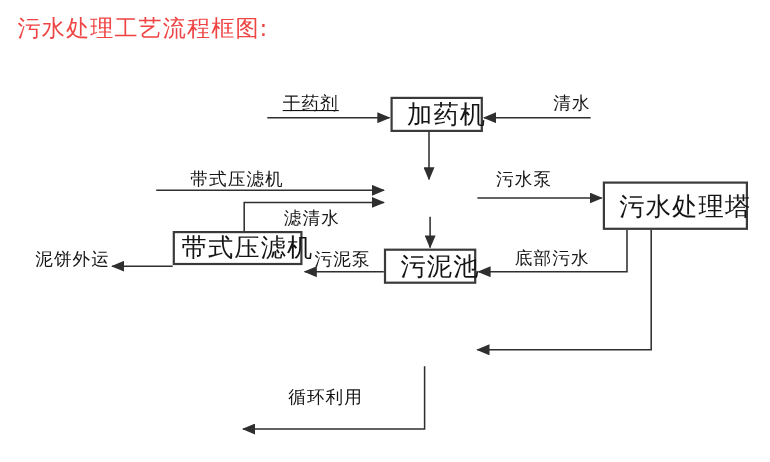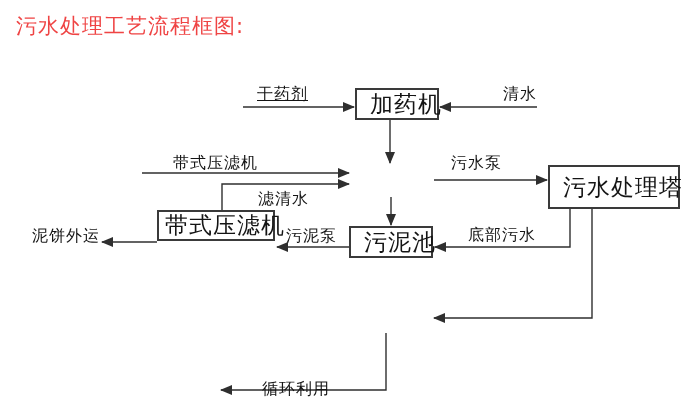--- a/index.html
+++ b/index.html
@@ -60,21 +60,21 @@
     white-space: nowrap;
   }
   .lbl-dry-chemical   { left: 257px; top:  84px; text-decoration: underline; }
   .lbl-clean-water    { left: 503px; top:  84px; }
   .lbl-sand-washing   { left: 173px; top: 153px; }
   .lbl-sewage-pump    { left: 451px; top: 153px; }
   .lbl-filtered-water { left: 258px; top: 189px; text-align: right; }
   .lbl-sludge-pump    { left: 286px; top: 226px; }
   .lbl-bottom-sewage  { left: 468px; top: 225px; }
   .lbl-mud-cake       { left: 32px;  top: 226px; text-align: right; }
-  .lbl-recycle        { left: 262px; top: 379px; }
+  .lbl-recycle        { left: 262px; top: 351px; }
 </style>
 </head>
 <body>
 
 <div class="canvas">
 
   <div class="diagram-title">污水处理工艺流程框图:</div>
 
   <svg class="arrow-layer" width="700" height="420" viewBox="0 0 700 420" xmlns="http://www.w3.org/2000/svg">
     <defs>

